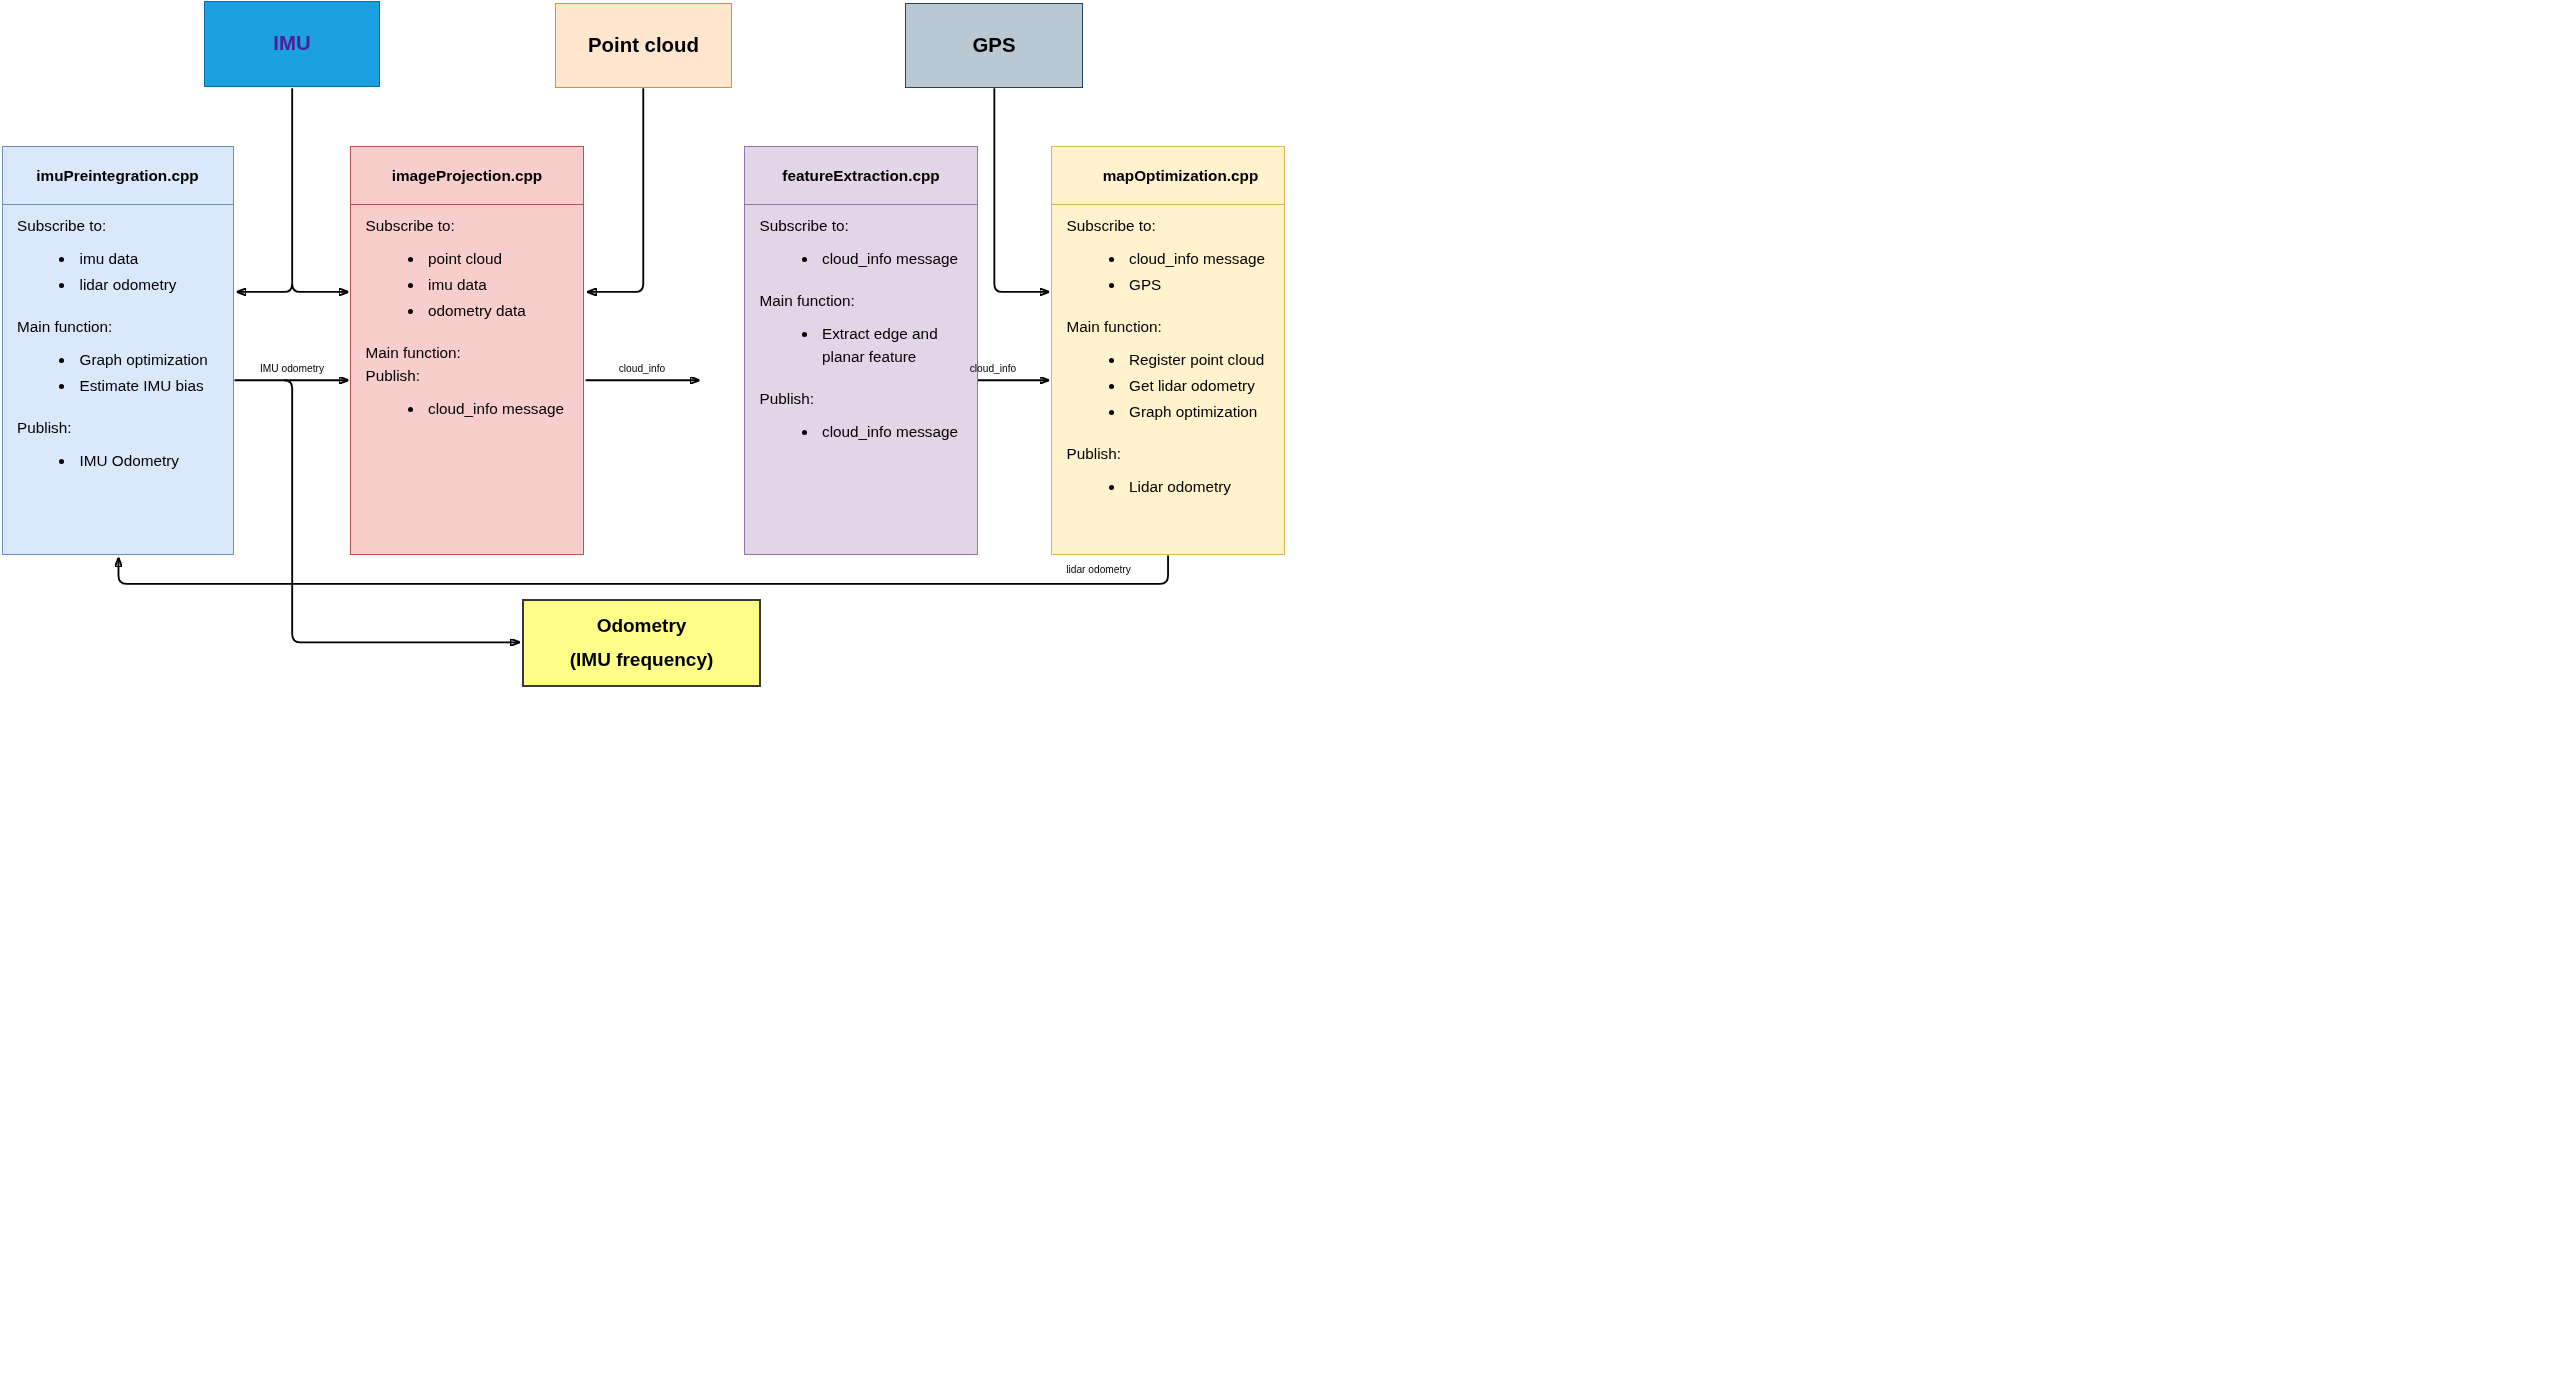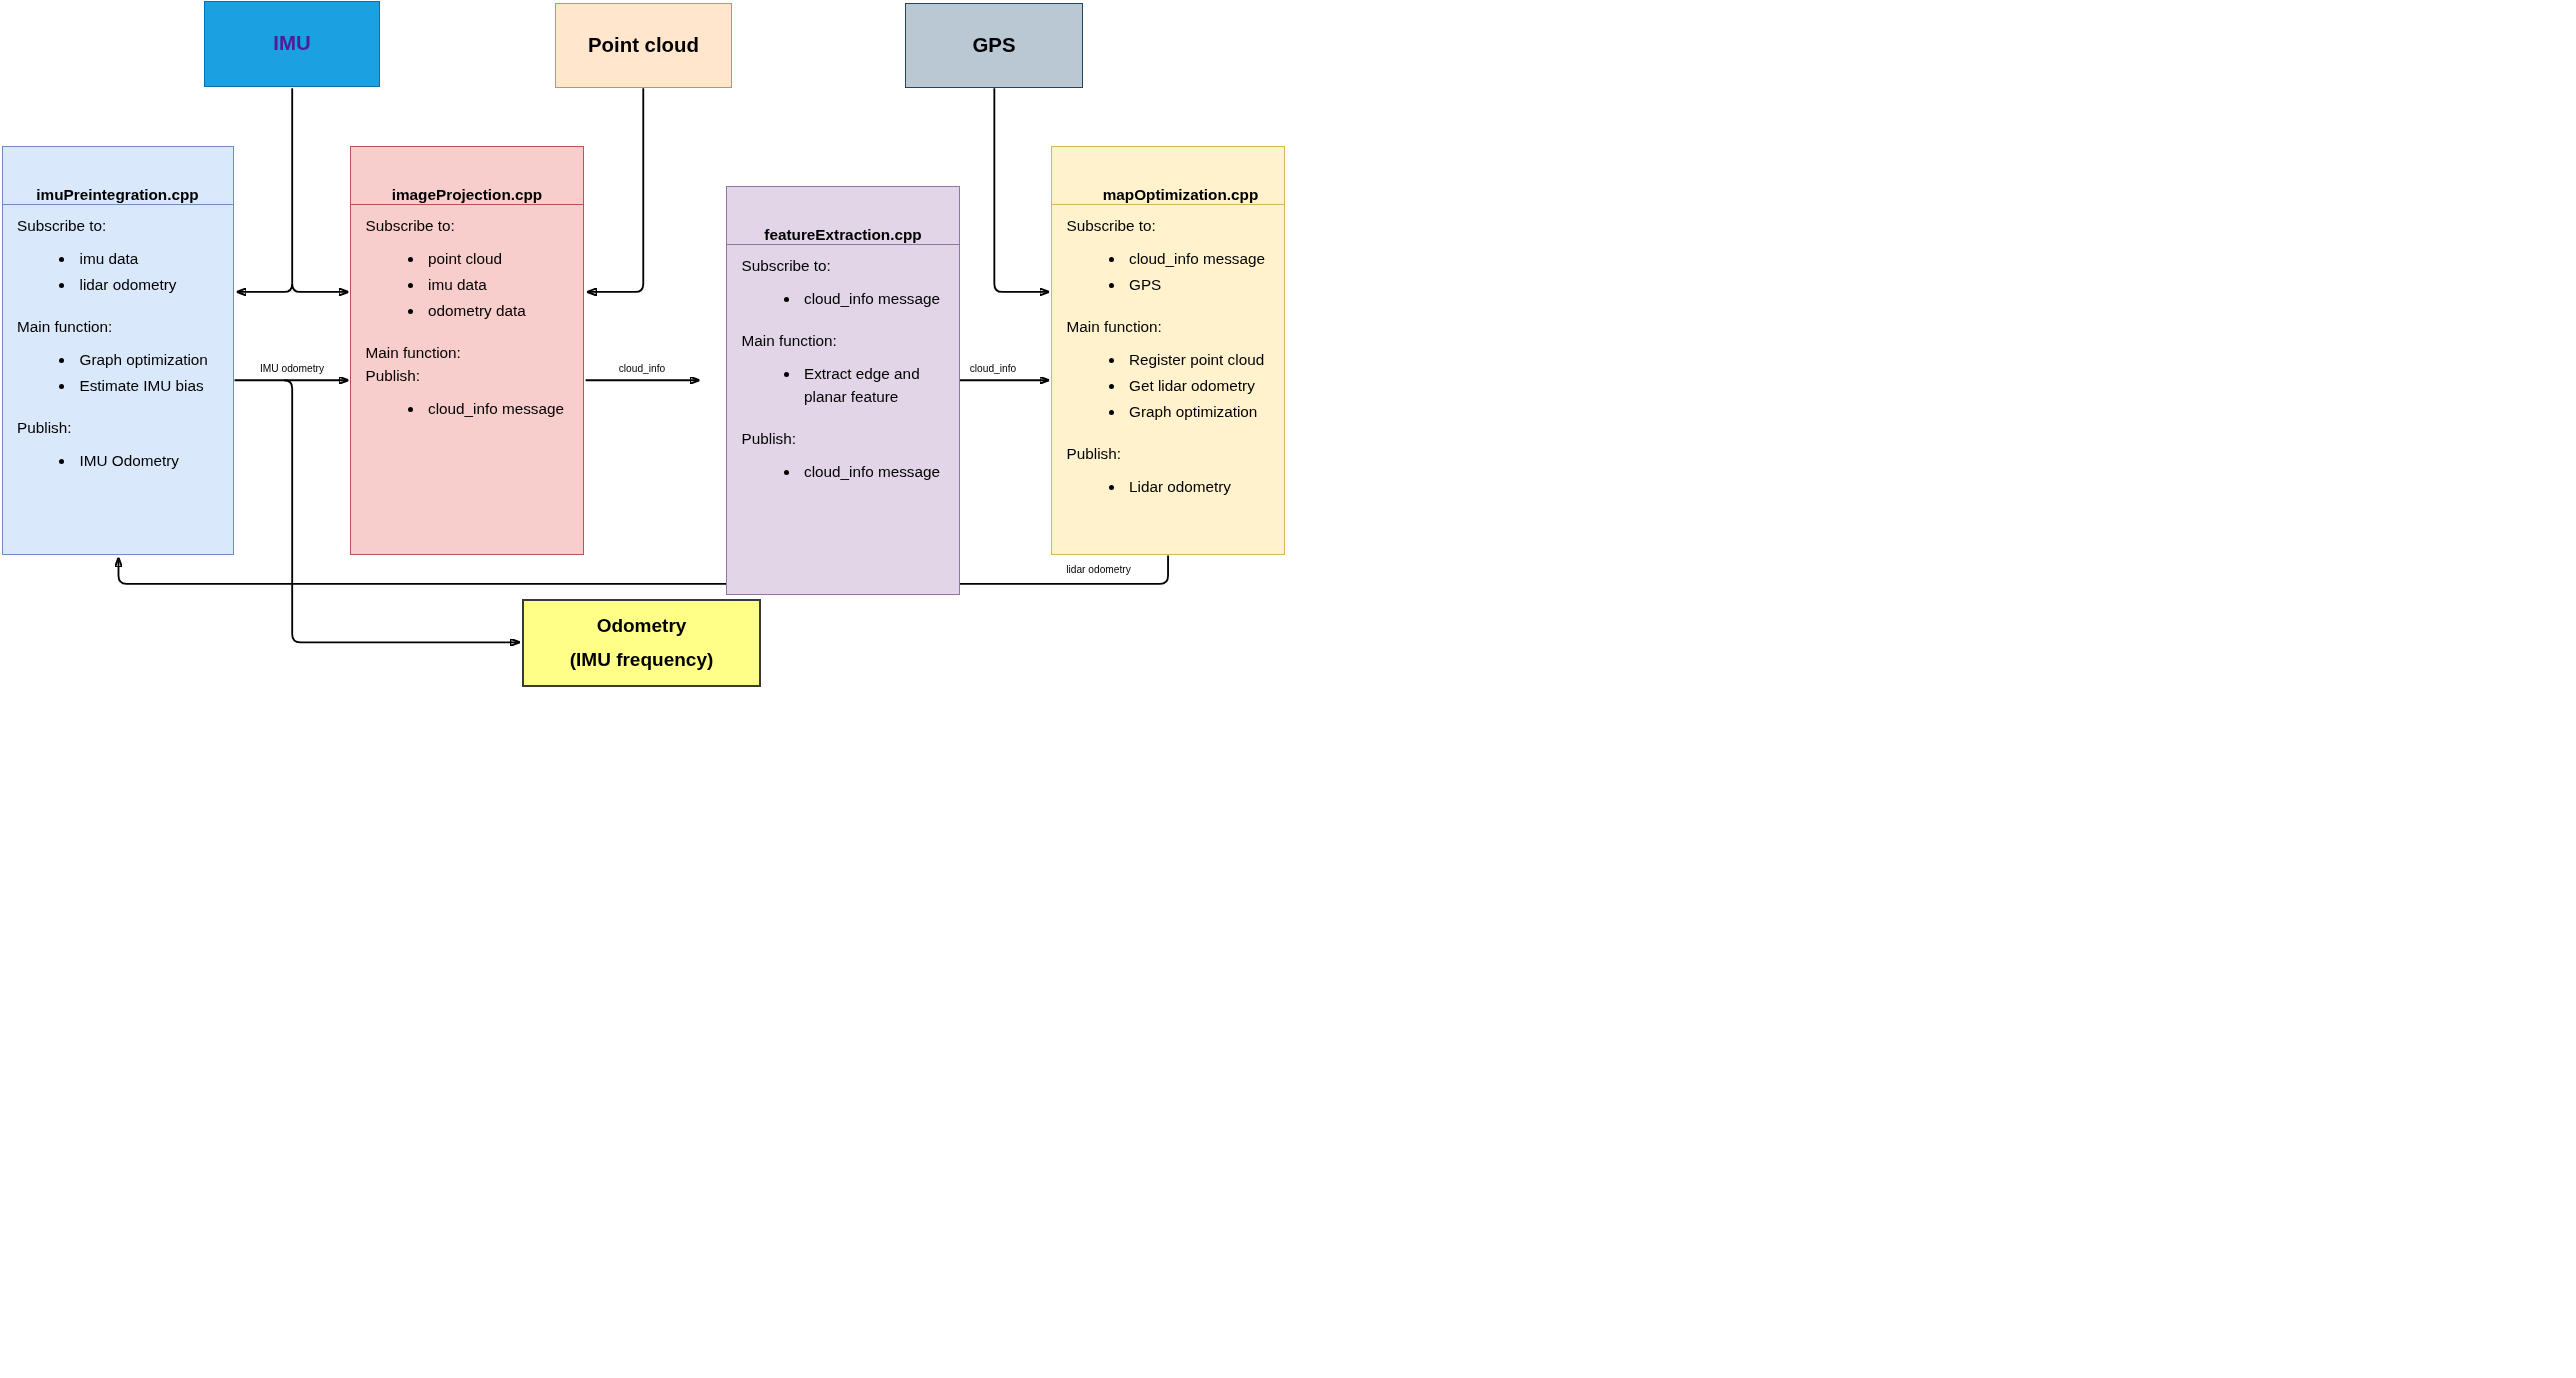--- a/index.html
+++ b/index.html
@@ -16,25 +16,25 @@
   #src-imu{left:204px;width:176px;}
   #src-pointcloud{left:555px;width:177px;top:2.9px;height:85px;}
   #src-gps{left:905px;width:178px;top:2.9px;height:85px;}
   
   .module{
     position:absolute;top:146px;width:234px;height:409px;
     border:1.1px solid #000;box-sizing:border-box;
   }
   #mod-0{left:1.5px;width:232px;}
   #mod-1{left:350px;}
-  #mod-2{left:726px;margin-top:40px;}
+  #mod-2{left:744px;}
   #mod-3{left:1051px;}
   .module-title-wrap{
     height:58px;border-bottom:1.1px solid #000;box-sizing:border-box;
-    display:flex;align-items:flex-end;justify-content:center;
+    display:flex;align-items:center;justify-content:center;
   }
   .module-title{font-size:15.3px;font-weight:bold;}
   .module-body{
     padding:10.2px 5.8px 0 14.6px;font-size:15.3px;line-height:1.5;
   }
   .sec-label{margin:0;}
   .module-body ul{
     margin:10.2px 0 19px 0;padding:0 0 0 58px;list-style:disc;
   }
   .module-body li{margin:0 0 2.9px 0;padding-left:4.4px;}

